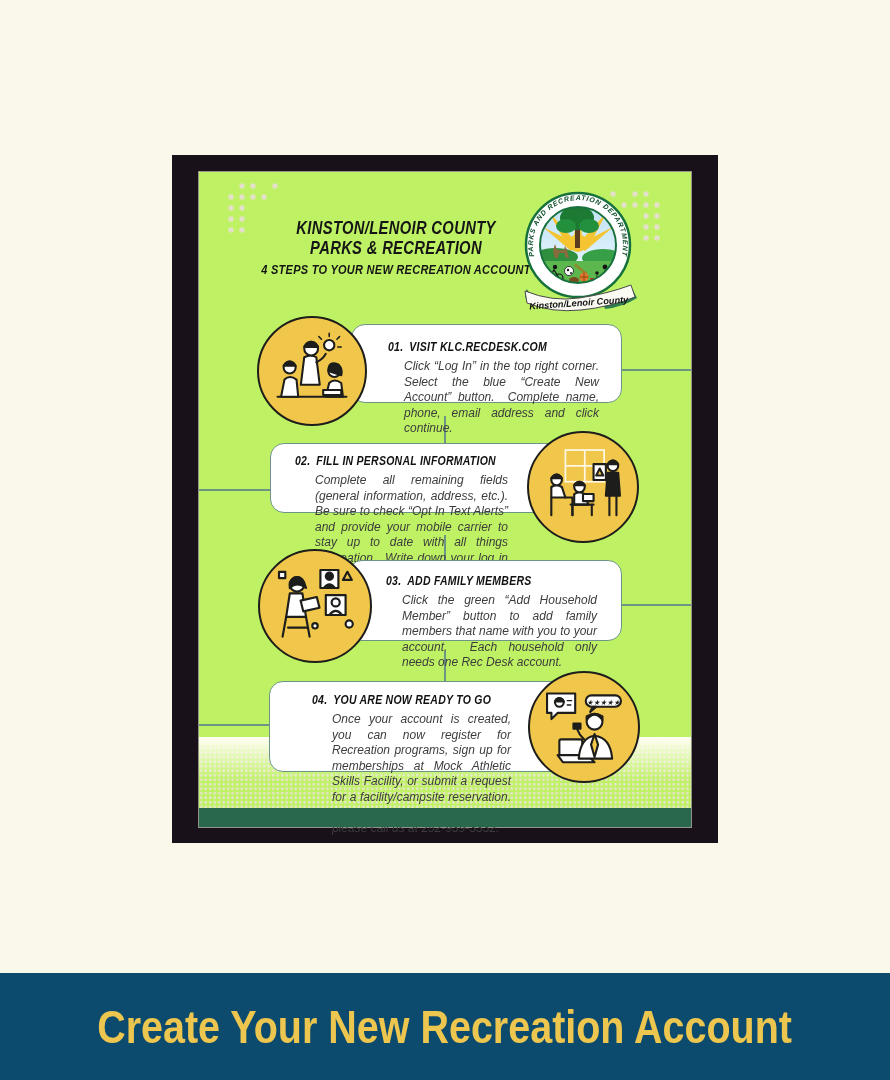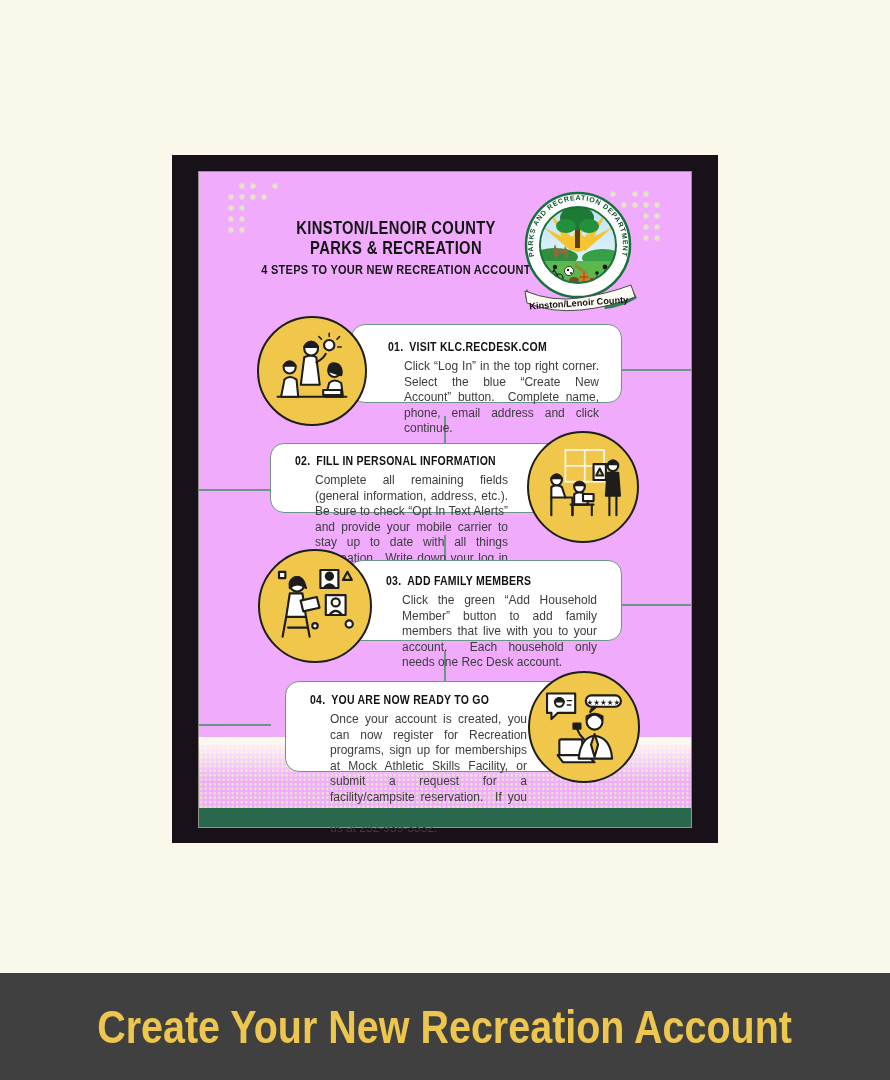--- a/index.html
+++ b/index.html
@@ -3,22 +3,22 @@
 <meta charset="utf-8">
 <style>
   * { margin:0; padding:0; box-sizing:border-box; }
   html,body { width:890px; height:1080px; overflow:hidden; }
   body { font-family:"Liberation Sans", sans-serif; background:#FAF7EB; position:relative; }
 
   .page { position:absolute; inset:0; background:#FAF7EB; }
 
   
   .poster-frame { position:absolute; left:172px; top:155px; width:546px; height:688px; background:#191119; }
-  .poster { position:absolute; left:27px; top:17px; right:27px; bottom:16px; background:#f0abfc;
-            box-shadow:0 0 0 1px #96948a; }
+  .poster { position:absolute; left:27px; top:17px; right:27px; bottom:16px; background:#bef264;
+            box-shadow:0 0 0 1px #96948a;font-style:italic; }
 
   
   .dots { position:absolute; }
   .dots-left  { left:28px;  top:10px; }
   .dots-right { left:410px; top:18px; }
 
   
   .poster-title { position:absolute; left:0; top:47px; width:394px; text-align:center; color:#151515; }
   .title-main { font-weight:800; font-size:18px; line-height:19.5px; letter-spacing:.4px;
                 transform:scaleX(.82); transform-origin:50% 0; white-space:nowrap; }
@@ -39,21 +39,21 @@
   .v2 { left:245px; top:363px; height:27px; }
   .v3 { left:245px; top:479px; height:32px; }
 
   
   .step-box { position:absolute; background:#FFFFFF; border:1.5px solid #6C9586; border-radius:14px; z-index:2; }
   .step-circle { position:absolute; background:#F0C64B; border:2px solid #1d1d1b; border-radius:50%;
                  z-index:3; display:flex; align-items:center; justify-content:center; overflow:hidden; }
   .box1 { left:152px; top:152px; width:271px; height:79px; }
   .box2 { left:71px;  top:271px; width:331px; height:70px; }
   .box3 { left:149px; top:388px; width:274px; height:81px; }
-  .box4 { left:86px;  top:509px; width:333px; height:91px; }
+  .box4 { left:70px;  top:509px; width:333px; height:91px;padding-left:18px; }
   .circle1 { left:58px;  top:144px; width:110px; height:110px; }
   .circle2 { left:328px; top:259px; width:112px; height:112px; }
   .circle3 { left:59px;  top:377px; width:114px; height:114px; }
   .circle4 { left:329px; top:499px; width:112px; height:112px; }
 
   .step-heading { display:flex; gap:7px; font-weight:800; font-size:12.5px; color:#111;
                   letter-spacing:.3px; white-space:nowrap;
                   transform:scaleX(.84); transform-origin:0 50%; }
   .step-body { font-size:12px; line-height:1.3; color:#3c3c3c; text-align:justify; white-space:pre-wrap; }
 
@@ -68,21 +68,21 @@
 
   
   .halftone { position:absolute; left:0; right:0; top:565px; height:72px; z-index:0;
     background-image:
       linear-gradient(to bottom, #FFFEF2, rgba(255,254,242,0) 60%),
       radial-gradient(circle, #E7E4CB 1.2px, rgba(0,0,0,0) 1.4px);
     background-size:100% 100%, 4.5px 4.5px; }
   .poster-green-bar { position:absolute; left:0; right:0; bottom:0; height:19px; background:#2A684D; z-index:4; }
 
   
-  .banner { position:absolute; left:0; top:973px; width:890px; height:107px; background:#404040;
+  .banner { position:absolute; left:0; top:973px; width:890px; height:107px; background:#0c4a6e;
             display:flex; align-items:center; justify-content:center; }
   .banner-text { font-weight:800; font-size:47px; color:#ECC64E; letter-spacing:0;
                  white-space:nowrap; transform:scaleX(.84); }
 
   .illu { display:block; }
   svg text { font-family:"Liberation Sans", sans-serif; }
 </style>
 </head>
 <body>
 
@@ -263,21 +263,21 @@
             <path d="M36,70 h26 M38,70 v12 M60,70 v12"></path>
           </g>
         </svg>
       </div>
 
       <section class="step-box box3">
         <div class="step-heading">
           <span>03.</span>
           <span>ADD FAMILY MEMBERS</span>
         </div>
-        <p class="step-body">Click the green “Add Household Member” button to add family members that live with you to your account.  Each household only needs one Rec Desk account.</p>
+        <p class="step-body">Click the green “Add Household Member” button to add family members that name with you to your account.  Each household only needs one Rec Desk account.</p>
       </section>
       <div class="step-circle circle3">
         <svg class="illu" width="90" height="90" viewBox="0 0 100 100">
           <g fill="none" stroke="#1d1d1b" stroke-width="2.4" stroke-linecap="round" stroke-linejoin="round">
             <rect x="10" y="12" width="7" height="7" fill="#fff"></rect>
             <path d="M86,12 l5,9 h-10 z"></path>
             <rect x="56" y="10" width="20" height="20" fill="#fff"></rect>
             <circle cx="66" cy="17" r="4" fill="#1d1d1b"></circle>
             <path d="M60,30 q6,-8 12,0 z" fill="#1d1d1b"></path>
             <rect x="62" y="38" width="22" height="22" fill="#fff"></rect>

